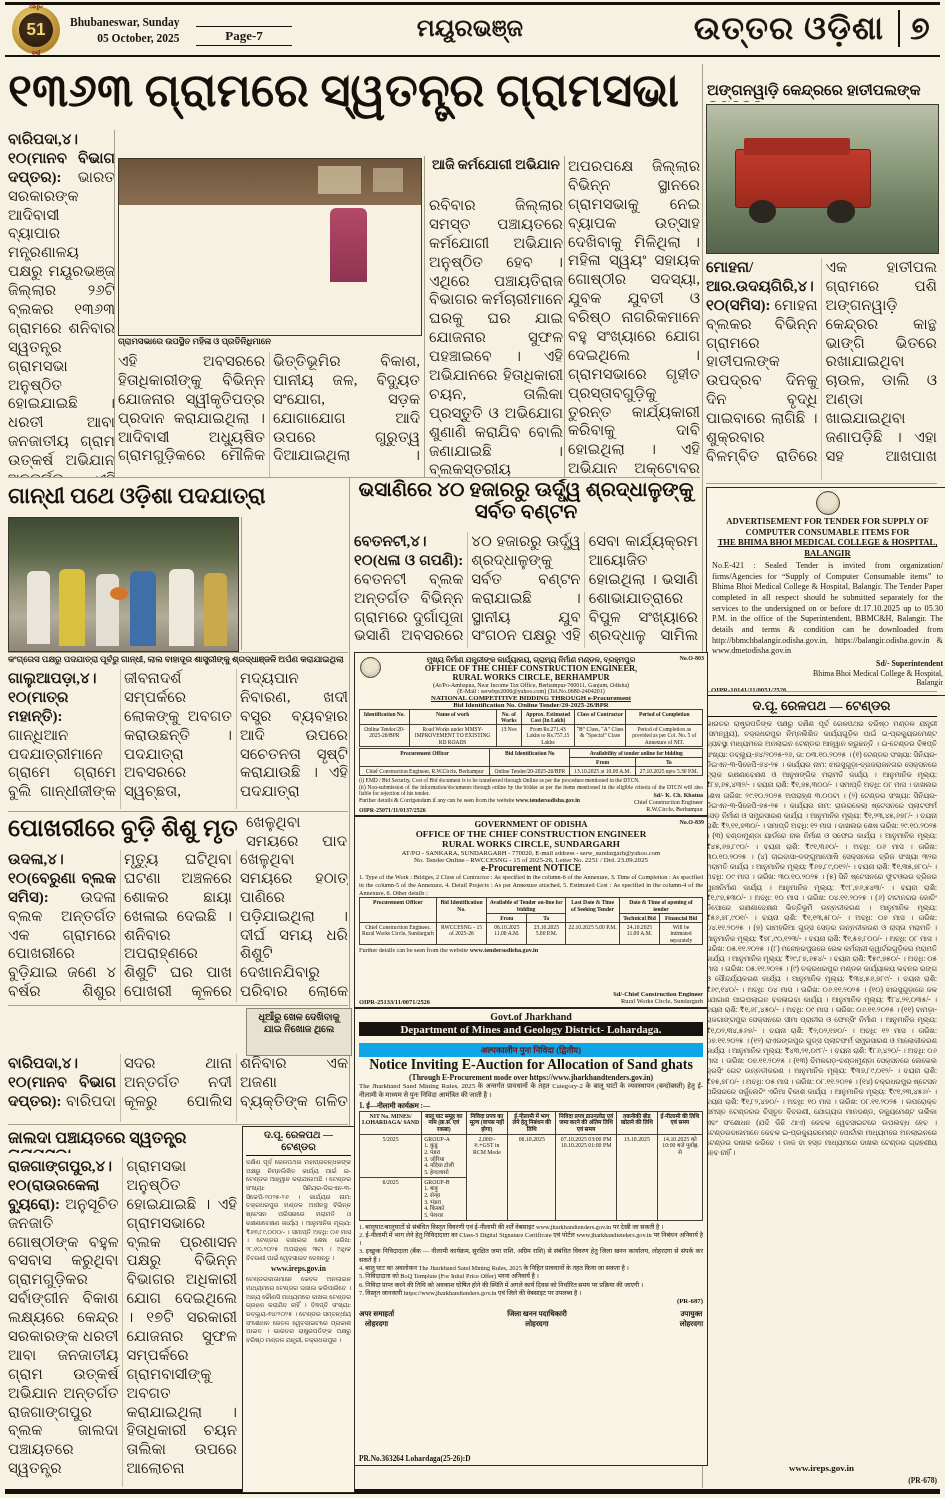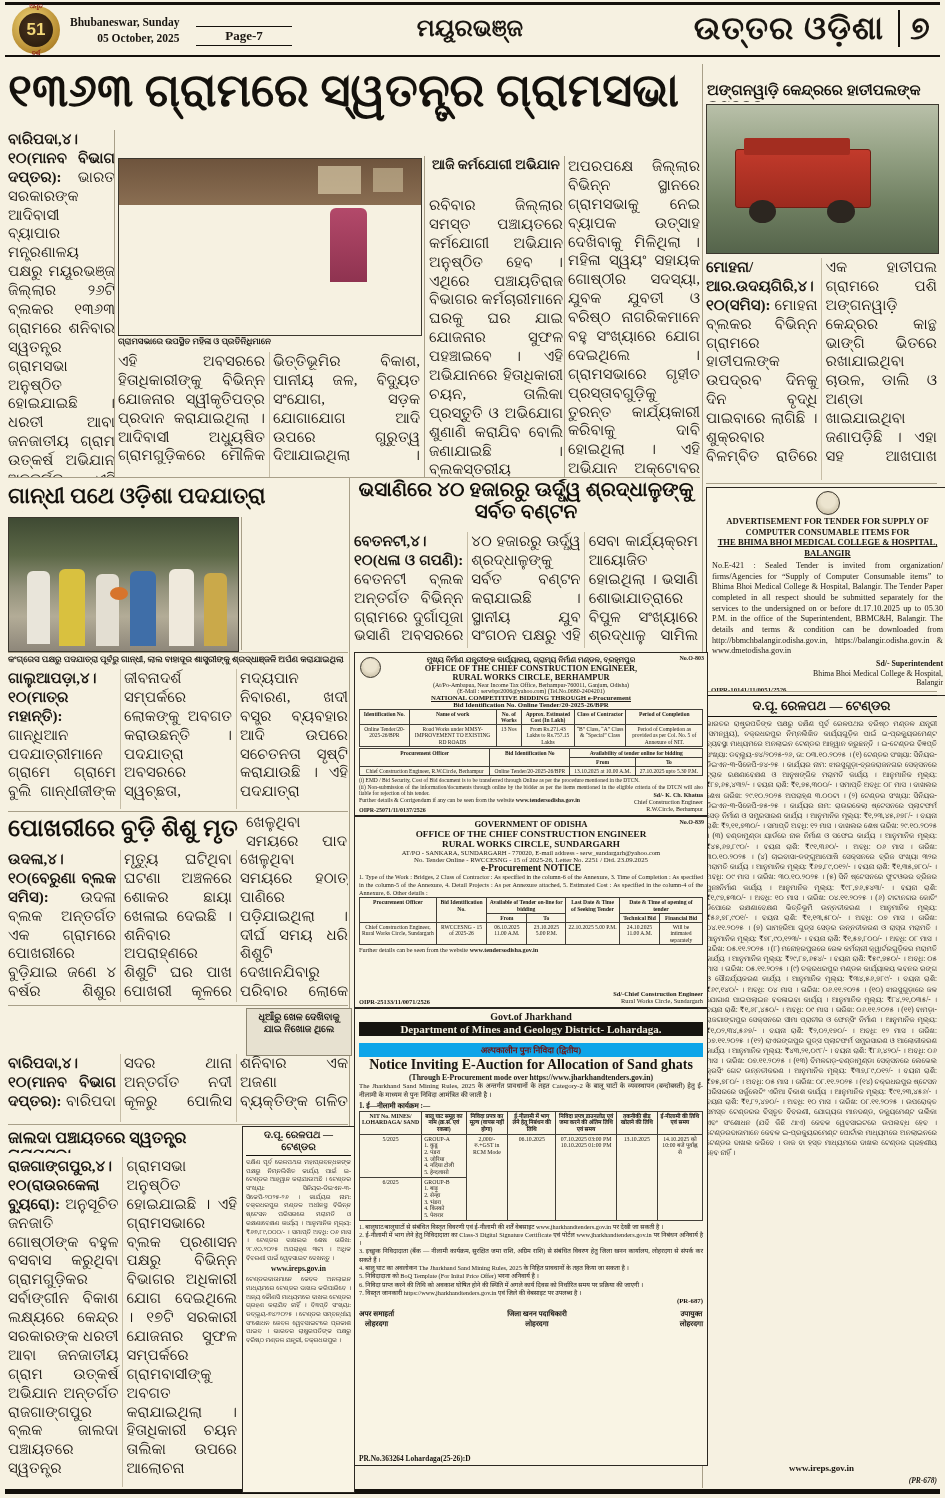--- a/index.html
+++ b/index.html
@@ -148,21 +148,21 @@
       <div style="font-weight:normal;">Bhima Bhoi Medical College &amp; Hospital,</div>
       <div style="font-weight:normal;">Balangir</div>
     </div>
     <div class="abs b" style="left:4px;bottom:2px;font-size:6.8px;">OIPR-10141/11/0051/2526</div>
   </div>
 
   <div class="rule-h" style="left:706px;top:691px;width:231px;"></div>
   <div class="abs ctr b" style="left:706px;top:695px;width:231px;font-size:13px;border-top:1.5px solid #14110c;border-bottom:1.5px solid #14110c;padding:2px 0;">ଦ.ପୂ. ରେଳପଥ — ଟେଣ୍ଡର</div>
   <div class="abs jt clip" style="left:706px;top:719px;width:231px;height:742px;font-size:7.2px;line-height:1.42;">ଭାରତର ରାଷ୍ଟ୍ରପତିଙ୍କ ପକ୍ଷରୁ ଦକ୍ଷିଣ ପୂର୍ବ ରେଳପଥର ବରିଷ୍ଠ ମଣ୍ଡଳ ଯନ୍ତ୍ରୀ (ସମନ୍ୱୟ), ଚକ୍ରଧରପୁର ନିମ୍ନଲିଖିତ କାର୍ଯ୍ୟଗୁଡ଼ିକ ପାଇଁ ଇ-ପ୍ରକ୍ୟୁରମେଣ୍ଟ ବ୍ୟବସ୍ଥା ମାଧ୍ୟମରେ ଅନଲାଇନ ଟେଣ୍ଡର ଆହ୍ୱାନ କରୁଛନ୍ତି । ଇ-ଟେଣ୍ଡର ବିଜ୍ଞପ୍ତି ସଂଖ୍ୟା: ଡବ୍ଲ୍ୟୁ-୭୪/୨୦୨୫-୨୬, ତା: ୦୩.୧୦.୨୦୨୫ । (୧) ଟେଣ୍ଡର ସଂଖ୍ୟା: ସିନିୟର-ଡିଇଏନ-୩-ସିକେପି-୭୪-୨୫ । କାର୍ଯ୍ୟର ନାମ: ଝାରସୁଗୁଡ଼ା-ବ୍ରଜରାଜନଗର ସେକ୍ସନରେ ଟ୍ରାକ ରକ୍ଷଣାବେକ୍ଷଣ ଓ ଆନୁଷଙ୍ଗିକ ମରାମତି କାର୍ଯ୍ୟ । ଆନୁମାନିକ ମୂଲ୍ୟ: ₹୮୭,୬୫,୪୩୨/- । ବୟନା ରାଶି: ₹୧,୭୫,୩୦୦/- । ସମାପ୍ତି ଅବଧି: ୦୮ ମାସ । ଦାଖଲର ଶେଷ ତାରିଖ: ୨୯.୧୦.୨୦୨୫ ଅପରାହ୍ଣ ୩.୦୦ଟା । (୨) ଟେଣ୍ଡର ସଂଖ୍ୟା: ସିନିୟର-ଡିଇଏନ-୩-ସିକେପି-୭୫-୨୫ । କାର୍ଯ୍ୟର ନାମ: ରାଉରକେଲା ଷ୍ଟେସନରେ ପ୍ଲାଟଫର୍ମ ସେଡ଼ ନିର୍ମାଣ ଓ ସମ୍ପ୍ରସାରଣ କାର୍ଯ୍ୟ । ଆନୁମାନିକ ମୂଲ୍ୟ: ₹୧,୨୩,୪୫,୬୭୮/- । ବୟନା ରାଶି: ₹୨,୧୧,୭୩୦/- । ସମାପ୍ତି ଅବଧି: ୧୨ ମାସ । ଦାଖଲର ଶେଷ ତାରିଖ: ୨୯.୧୦.୨୦୨୫ । (୩) ବଣ୍ଡାମୁଣ୍ଡା ୟାର୍ଡରେ ନାଳ ନିର୍ମାଣ ଓ ସଫେଇ କାର୍ଯ୍ୟ । ଆନୁମାନିକ ମୂଲ୍ୟ: ₹୪୫,୬୭,୮୯୦/- । ବୟନା ରାଶି: ₹୯୧,୩୬୦/- । ଅବଧି: ୦୬ ମାସ । ତାରିଖ: ୩୦.୧୦.୨୦୨୫ । (୪) ଚାଇବାସା-ଡଙ୍ଗୁଆପୋଷି ସେକ୍ସନରେ ବ୍ରିଜ ସଂଖ୍ୟା ୩୨ର ମରାମତି କାର୍ଯ୍ୟ । ଆନୁମାନିକ ମୂଲ୍ୟ: ₹୬୭,୮୯,୦୧୨/- । ବୟନା ରାଶି: ₹୧,୩୫,୭୮୦/- । ଅବଧି: ୦୯ ମାସ । ତାରିଖ: ୩୦.୧୦.୨୦୨୫ । (୫) ସିନି ଷ୍ଟେସନରେ ଫୁଟଓଭର ବ୍ରିଜର ପୁନଃନିର୍ମାଣ କାର୍ଯ୍ୟ । ଆନୁମାନିକ ମୂଲ୍ୟ: ₹୯୮,୭୬,୫୪୩/- । ବୟନା ରାଶି: ₹୧,୯୭,୫୩୦/- । ଅବଧି: ୧୦ ମାସ । ତାରିଖ: ୦୪.୧୧.୨୦୨୫ । (୬) ଟାଟାନଗର କୋଚିଂ ଡିପୋରେ ରକ୍ଷଣାବେକ୍ଷଣ ଭିତ୍ତିଭୂମି ଉନ୍ନତୀକରଣ । ଆନୁମାନିକ ମୂଲ୍ୟ: ₹୫୬,୭୮,୯୦୧/- । ବୟନା ରାଶି: ₹୧,୧୩,୫୮୦/- । ଅବଧି: ୦୭ ମାସ । ତାରିଖ: ୦୪.୧୧.୨୦୨୫ । (୭) ଗାମହରିଆ ଗୁଡ୍ସ ସେଡ଼ର ଉନ୍ନତୀକରଣ ଓ ରାସ୍ତା ମରାମତି । ଆନୁମାନିକ ମୂଲ୍ୟ: ₹୭୮,୯୦,୧୨୩/- । ବୟନା ରାଶି: ₹୧,୫୭,୮୦୦/- । ଅବଧି: ୦୮ ମାସ । ତାରିଖ: ୦୫.୧୧.୨୦୨୫ । (୮) ମନୋହରପୁରରେ ରେଳ କର୍ମଚାରୀ କ୍ୱାର୍ଟରଗୁଡ଼ିକର ମରାମତି କାର୍ଯ୍ୟ । ଆନୁମାନିକ ମୂଲ୍ୟ: ₹୨୯,୮୭,୬୫୪/- । ବୟନା ରାଶି: ₹୫୯,୭୫୦/- । ଅବଧି: ୦୫ ମାସ । ତାରିଖ: ୦୫.୧୧.୨୦୨୫ । (୯) ଚକ୍ରଧରପୁର ମଣ୍ଡଳ କାର୍ଯ୍ୟାଳୟ ଭବନର ରଙ୍ଗ ଓ ସୌନ୍ଦର୍ଯ୍ୟକରଣ କାର୍ଯ୍ୟ । ଆନୁମାନିକ ମୂଲ୍ୟ: ₹୩୪,୫୬,୭୮୯/- । ବୟନା ରାଶି: ₹୬୯,୧୪୦/- । ଅବଧି: ୦୪ ମାସ । ତାରିଖ: ୦୬.୧୧.୨୦୨୫ । (୧୦) ଝାରସୁଗୁଡ଼ାରେ ଜଳ ଯୋଗାଣ ପାଇପଲାଇନ ବଦଳାଇବା କାର୍ଯ୍ୟ । ଆନୁମାନିକ ମୂଲ୍ୟ: ₹୮୪,୨୧,୦୩୫/- । ବୟନା ରାଶି: ₹୧,୬୮,୪୫୦/- । ଅବଧି: ୦୯ ମାସ । ତାରିଖ: ୦୬.୧୧.୨୦୨୫ । (୧୧) ବାମଡ଼ା-ରାଜଗାଙ୍ଗପୁର ସେକ୍ସନରେ ସୀମା ପ୍ରାଚୀର ଓ ଫେନ୍ସିଂ ନିର୍ମାଣ । ଆନୁମାନିକ ମୂଲ୍ୟ: ₹୧,୦୨,୩୪,୫୬୭/- । ବୟନା ରାଶି: ₹୨,୦୨,୧୭୦/- । ଅବଧି: ୧୨ ମାସ । ତାରିଖ: ୦୭.୧୧.୨୦୨୫ । (୧୨) ରାଏରଙ୍ଗପୁର ଗୁଡ୍ସ ପ୍ଲାଟଫର୍ମ ସମ୍ପ୍ରସାରଣ ଓ ଆଲୋକୀକରଣ କାର୍ଯ୍ୟ । ଆନୁମାନିକ ମୂଲ୍ୟ: ₹୪୩,୨୧,୦୯୮/- । ବୟନା ରାଶି: ₹୮୬,୪୨୦/- । ଅବଧି: ୦୬ ମାସ । ତାରିଖ: ୦୭.୧୧.୨୦୨୫ । (୧୩) ବିମଳଗଡ଼-ବଣ୍ଡାମୁଣ୍ଡା ସେକ୍ସନରେ ଲେଭେଲ କ୍ରସିଂ ଗେଟ ଉନ୍ନତୀକରଣ । ଆନୁମାନିକ ମୂଲ୍ୟ: ₹୩୭,୮୯,୦୧୨/- । ବୟନା ରାଶି: ₹୭୫,୭୮୦/- । ଅବଧି: ୦୫ ମାସ । ତାରିଖ: ୦୮.୧୧.୨୦୨୫ । (୧୪) ଚକ୍ରଧରପୁର ଷ୍ଟେସନ ପରିସରରେ ସର୍କୁଲେଟିଂ ଏରିଆ ବିକାଶ କାର୍ଯ୍ୟ । ଆନୁମାନିକ ମୂଲ୍ୟ: ₹୯୧,୨୩,୪୫୬/- । ବୟନା ରାଶି: ₹୧,୮୨,୪୭୦/- । ଅବଧି: ୧୦ ମାସ । ତାରିଖ: ୦୮.୧୧.୨୦୨୫ । ଉପରୋକ୍ତ ସମସ୍ତ ଟେଣ୍ଡରର ବିସ୍ତୃତ ବିବରଣୀ, ଯୋଗ୍ୟତା ମାନଦଣ୍ଡ, ଡକ୍ୟୁମେଣ୍ଟ ତାଲିକା ଏବଂ ସଂଶୋଧନ (ଯଦି କିଛି ଥାଏ) କେବଳ ୱେବସାଇଟରେ ଉପଲବ୍ଧ ହେବ । ଟେଣ୍ଡରଦାତାମାନେ କେବଳ ଇ-ପ୍ରକ୍ୟୁରମେଣ୍ଟ ପୋର୍ଟାଲ ମାଧ୍ୟମରେ ଅନଲାଇନରେ ଟେଣ୍ଡର ଦାଖଲ କରିବେ । ଡାକ ବା ହସ୍ତ ମାଧ୍ୟମରେ ଦାଖଲ ଟେଣ୍ଡର ଗ୍ରହଣୀୟ ହେବ ନାହିଁ ।</div>
   <div class="abs ctr site" style="left:706px;top:1463px;width:231px;font-size:9px;">www.ireps.gov.in</div>
-  <div class="abs rt b" style="left:706px;top:1476px;width:231px;font-size:7.5px;font-style:italic;">(PR-678)</div>
+  <div class="abs rt b" style="left:706px;top:1476px;width:231px;font-size:7.5px;">(PR-678)</div>
 
   <div class="box" style="left:354px;top:652px;width:344px;height:158px;padding:2px 4px;">
     <div class="abs b" style="right:3px;top:2px;font-size:6px;">No.O-803</div>
     <div class="emb abs" style="left:5px;top:4px;width:19px;height:19px;"></div>
     <div class="ctr b" style="font-size:7.4px;">ମୁଖ୍ୟ ନିର୍ମାଣ ଯନ୍ତ୍ରୀଙ୍କ କାର୍ଯ୍ୟାଳୟ, ଗ୍ରାମ୍ୟ ନିର୍ମାଣ ମଣ୍ଡଳ, ବ୍ରହ୍ମପୁର</div>
     <div class="ctr b" style="font-size:8.4px;">OFFICE OF THE CHIEF CONSTRUCTION ENGINEER,</div>
     <div class="ctr b" style="font-size:8.4px;">RURAL WORKS CIRCLE, BERHAMPUR</div>
     <div class="ctr" style="font-size:6px;">(At/Po-Ambapua, Near Income Tax Office, Berhampur-760011, Ganjam, Odisha)</div>
     <div class="ctr" style="font-size:6px;">(E-Mail : serwbpr2006@yahoo.com) (Tel.No.0680-2404201)</div>
     <div class="ctr b" style="font-size:6.8px;text-decoration:underline;">NATIONAL COMPETITIVE BIDDING THROUGH e-Procurement</div>

